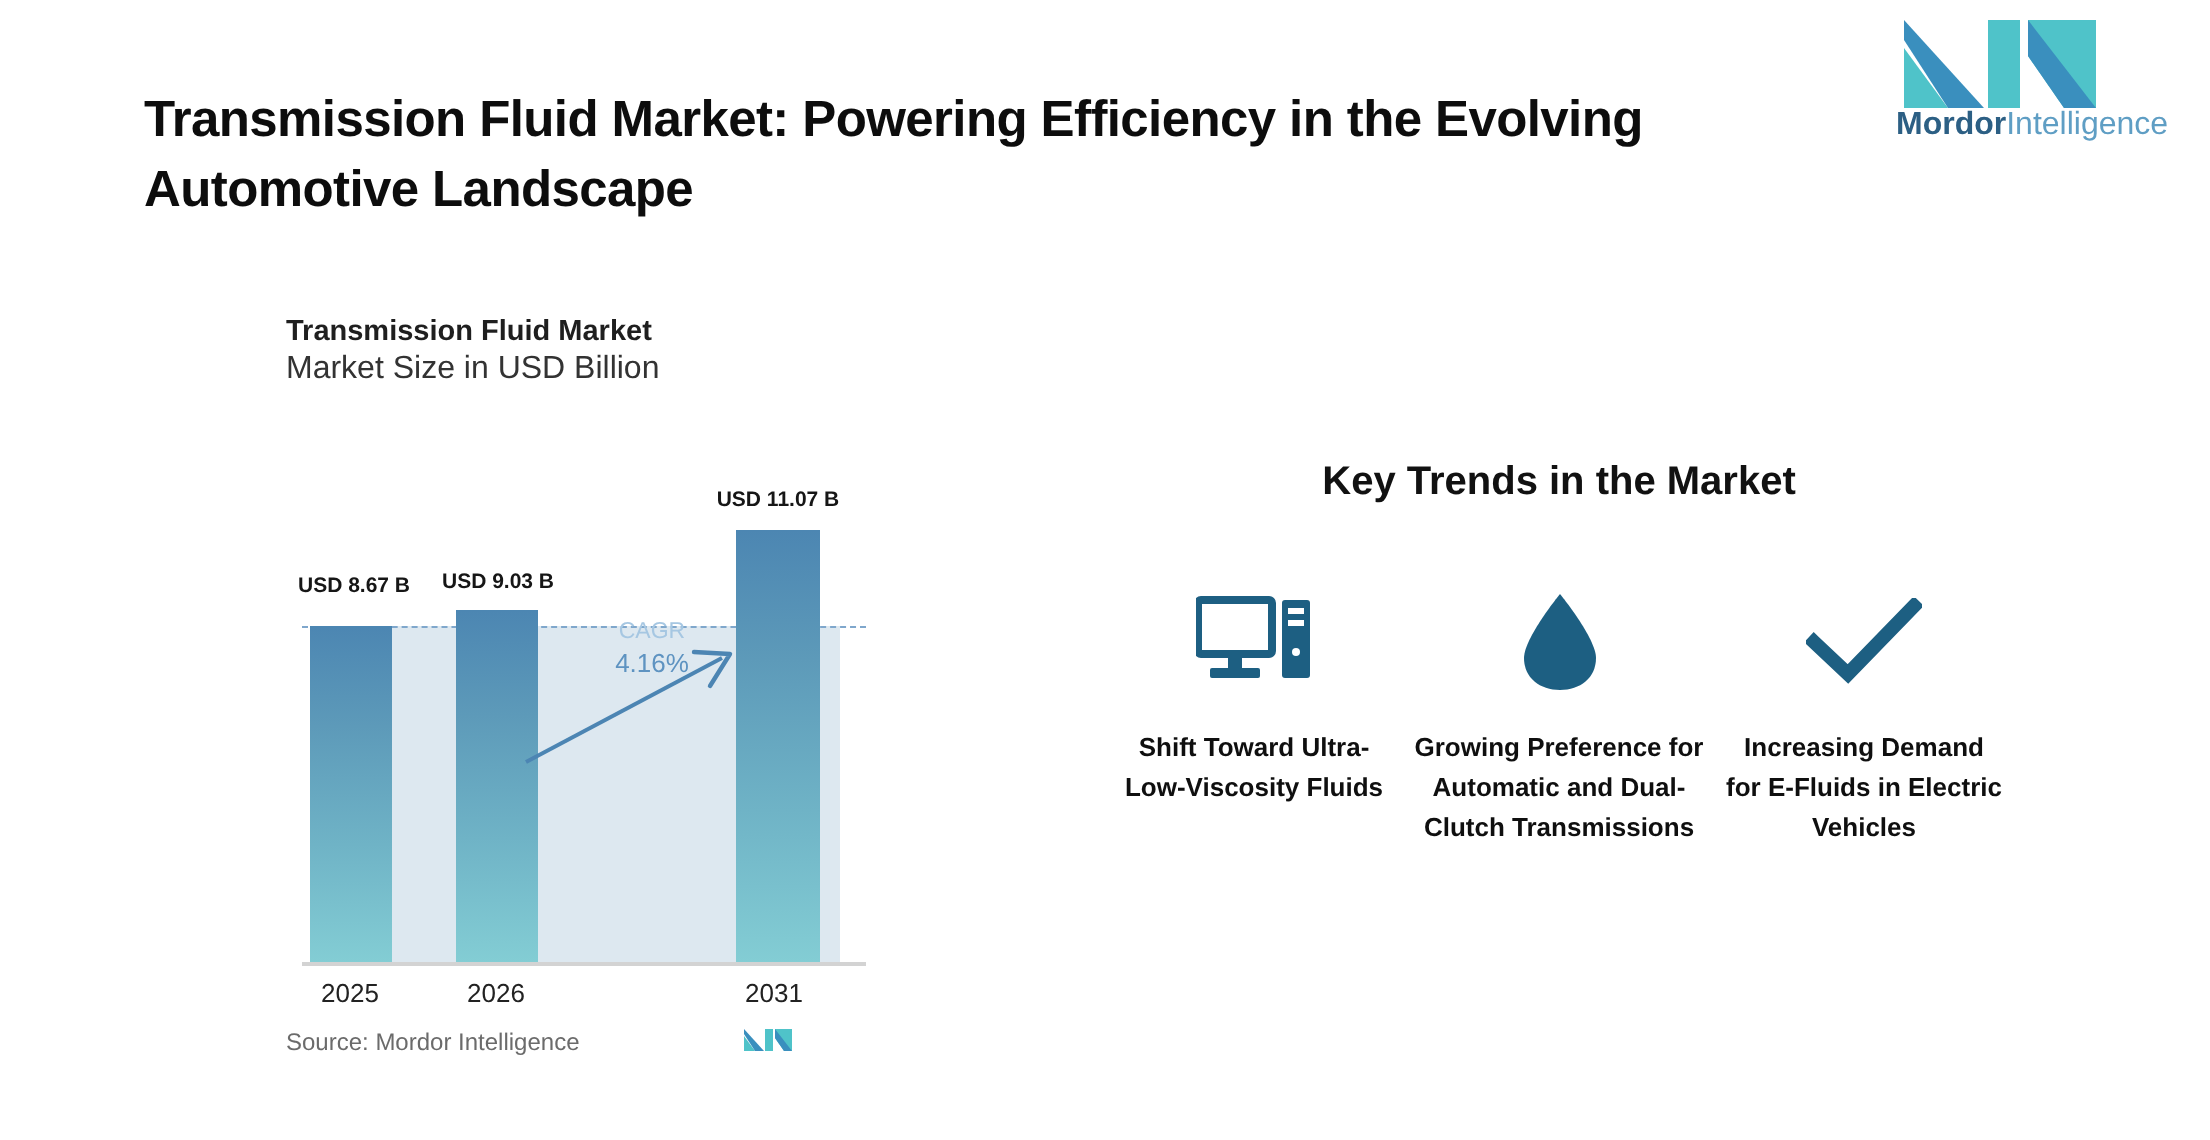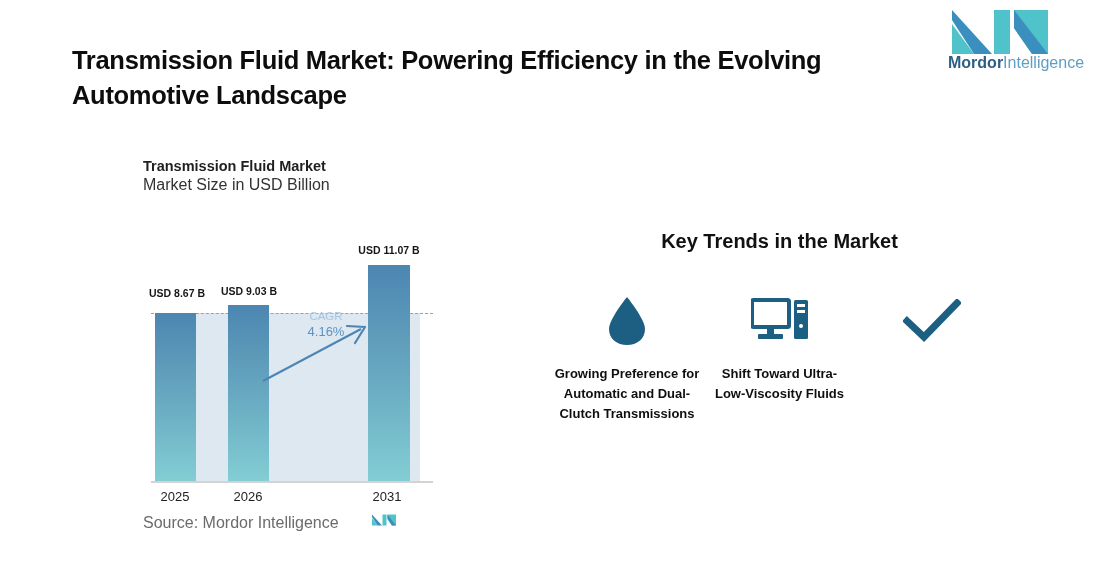--- a/index.html
+++ b/index.html
@@ -140,21 +140,21 @@
     top: 94px;
     width: 110px;
     height: 70px;
     overflow: visible;
   }
 
   #chart-source {
     position: absolute;
     left: 0px;
     top: 357px;
-    font-size: 16px;
+    font-size: 12px;
     color: #6b6b6b;
     white-space: nowrap;
   }
   #chart-source-logo {
     position: absolute;
     left: 228px;
     top: 355px;
     width: 26px;
     height: 16px;
   }
@@ -267,47 +267,48 @@
     <polygon points="46,0 46,44 62,44 62,0" fill="#4fc3c9"></polygon>
     <polygon points="66,0 100,0 100,44 84,44 66,18" fill="#4fc3c9"></polygon>
     <polygon points="66,0 100,44 84,44 66,18" fill="#3a8fbe"></polygon>
   </svg>
 </div>
 
 <div id="trends-panel">
   <div id="trends-heading">Key Trends in the Market</div>
 
   <div id="trends-row">
-
-    <div class="trend-item trend-item-1">
-      <div class="trend-icon">
-        <svg width="44" height="52" viewBox="0 0 44 52">
-          <path d="M22 2 C22 2 4 24 4 34 C4 44 12 50 22 50 C32 50 40 44 40 34 C40 24 22 2 22 2 Z" fill="#1d5f82"></path>
-        </svg>
-      </div>
-      <div class="trend-label">Growing Preference for Automatic and Dual-Clutch Transmissions</div>
-    </div>
 
     <div class="trend-item trend-item-2">
       <div class="trend-icon">
         <svg width="58" height="46" viewBox="0 0 58 46">
           <rect x="1" y="2" width="37" height="27" rx="1.5" fill="none" stroke="#1d5f82" stroke-width="4"></rect>
           <rect x="16" y="29" width="7" height="7" fill="#1d5f82"></rect>
           <rect x="7" y="36" width="25" height="5" rx="1" fill="#1d5f82"></rect>
           <rect x="43" y="2" width="14" height="39" rx="1.5" fill="#1d5f82"></rect>
           <rect x="46" y="6" width="8" height="3" fill="#ffffff"></rect>
           <rect x="46" y="12" width="8" height="3" fill="#ffffff"></rect>
           <circle cx="50" cy="28" r="2" fill="#ffffff"></circle>
         </svg>
       </div>
       <div class="trend-label">Shift Toward Ultra-Low-Viscosity Fluids</div>
     </div>
 
+    <div class="trend-item trend-item-1">
+      <div class="trend-icon">
+        <svg width="44" height="52" viewBox="0 0 44 52">
+          <path d="M22 2 C22 2 4 24 4 34 C4 44 12 50 22 50 C32 50 40 44 40 34 C40 24 22 2 22 2 Z" fill="#1d5f82"></path>
+        </svg>
+      </div>
+      <div class="trend-label">Growing Preference for Automatic and Dual-Clutch Transmissions</div>
+    </div>
+
     <div class="trend-item trend-item-3">
       <div class="trend-icon">
         <svg width="58" height="44" viewBox="0 0 58 44">
           <path d="M4 22 L21 38 L54 4" fill="none" stroke="#1d5f82" stroke-width="7" stroke-linecap="square"></path>
         </svg>
       </div>
+      <div class="trend-label">Increasing Demand for E-Fluids in Electric Vehicles</div>
     </div>
 
   </div>
 </div>
 
 </body></html>

